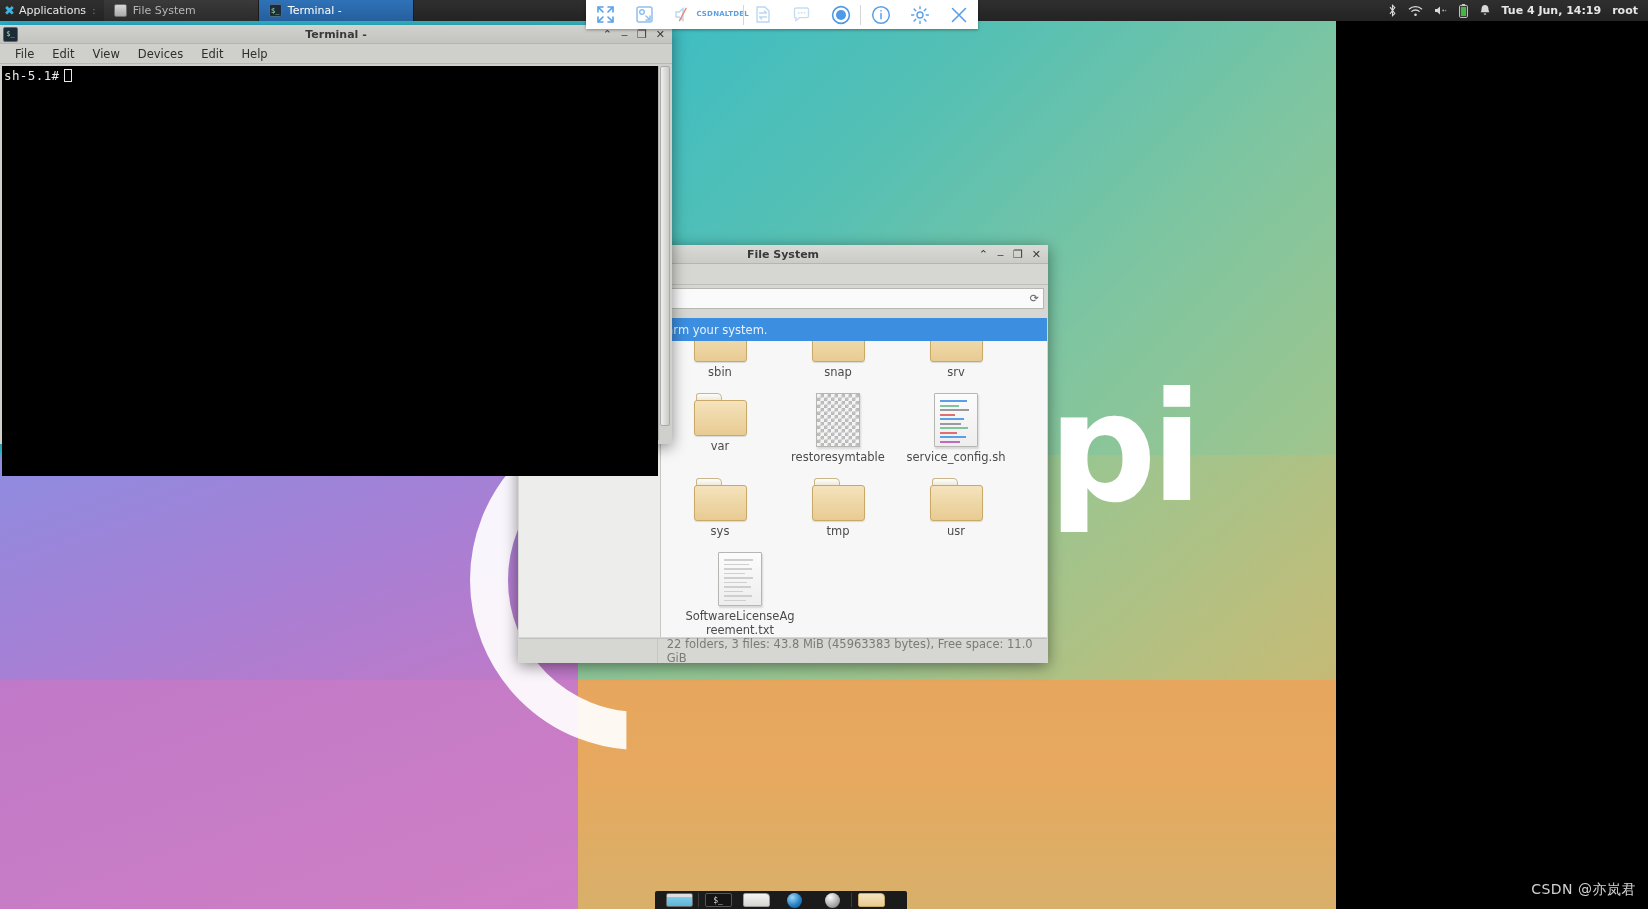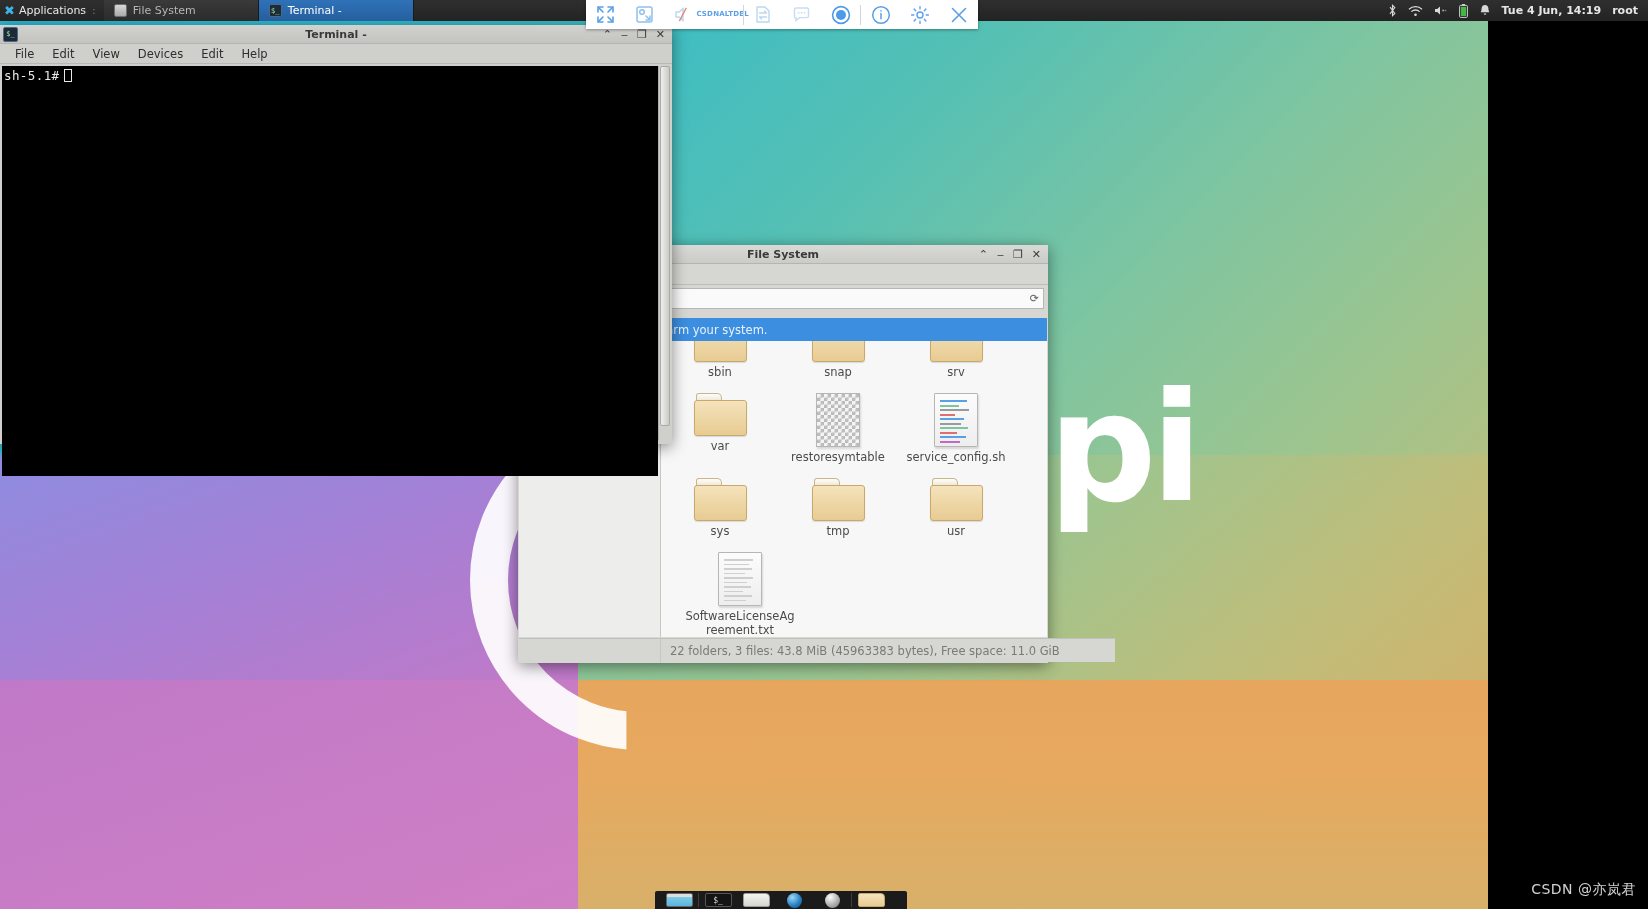--- a/index.html
+++ b/index.html
@@ -4,21 +4,21 @@
 <style>
   * { box-sizing: border-box; margin:0; padding:0; }
   html,body { width:1648px; height:909px; overflow:hidden; }
   body {
     font-family: "DejaVu Sans", "Liberation Sans", sans-serif;
     background:#000;
     position:relative;
   }
 
   
-  #wallpaper { position:absolute; left:0; top:0; width:1488px; height:909px; overflow:hidden; }
+  #wallpaper { position:absolute; left:0; top:0; width:1336px; height:909px; overflow:hidden; }
   .wp-a { position:absolute; left:0; top:0; width:1648px; height:909px;
           background:linear-gradient(135deg,#2bb7d4 0%,#37bcc8 22%,#55c0b4 40%,#7ec5a1 55%,#9cc58f 68%,#c0bd7a 82%,#d9b66a 100%); }
   .wp-b { position:absolute; left:0; top:455px; width:578px; height:454px;
           background:linear-gradient(160deg,#8e8ce0 0%,#a77fd4 35%,#c079c8 65%,#cf7fc4 100%); }
   .wp-c { position:absolute; left:578px; top:680px; width:1070px; height:229px;
           background:linear-gradient(180deg,#e6a65d 0%,#e7a95f 40%,#d8b06a 100%); }
   .wp-d { position:absolute; left:0; top:680px; width:578px; height:229px;
           background:linear-gradient(160deg,#c079c8 0%,#cf7fc4 100%); }
   .wp-e { position:absolute; left:578px; top:455px; width:1070px; height:225px;
           background:linear-gradient(140deg,#7ec5a1 0%,#9cc58f 40%,#c0bd7a 70%,#d5ae66 100%); }
@@ -122,21 +122,21 @@
   .docfile { width:44px; height:54px; background:linear-gradient(180deg,#fcfcfc,#eeeeee);
              border:1px solid #b6b6b2; border-radius:1px; box-shadow:1px 2px 2px rgba(0,0,0,.13); padding:6px 5px; }
   .docline { height:1.5px; background:#cfcfcf; margin-bottom:3px; }
   .docfile.code .docline { height:2px; margin-bottom:2.5px; }
   .checker { width:44px; height:54px; background:#f4f4f4; border:1px solid #b6b6b2;
              box-shadow:1px 2px 2px rgba(0,0,0,.13);
              background-image:
                linear-gradient(45deg,#b9b9b9 25%,transparent 25%,transparent 75%,#b9b9b9 75%),
                linear-gradient(45deg,#b9b9b9 25%,transparent 25%,transparent 75%,#b9b9b9 75%);
              background-size:7px 7px; background-position:0 0,3.5px 3.5px; }
-  .fm-status { position:absolute; left:1px; bottom:1px; width:596px; height:24px;
+  .fm-status { position:absolute; left:1px; bottom:1px; width:528px; height:24px;
                background:#d6d6d2; border-top:1px solid #c0c0bc; display:flex; align-items:center; }
   .fm-status .sp { width:142px; height:24px; border-right:1px solid #c6c6c2; }
   .fm-status span.txt { font-size:11.5px; color:#7a7a76; padding-left:9px; }
   .cursor-arrow { position:absolute; left:736px; top:336px; width:0; height:0; z-index:55; }
 
   
   #dock { position:absolute; left:655px; top:891px; width:252px; height:18px;
           background:#1b1b1b; display:flex; align-items:center; padding:0 5px; gap:0px; z-index:50;
           border-radius:2px 2px 0 0; }
   .dock-item { width:38px; height:18px; display:flex; align-items:center; justify-content:center; }

